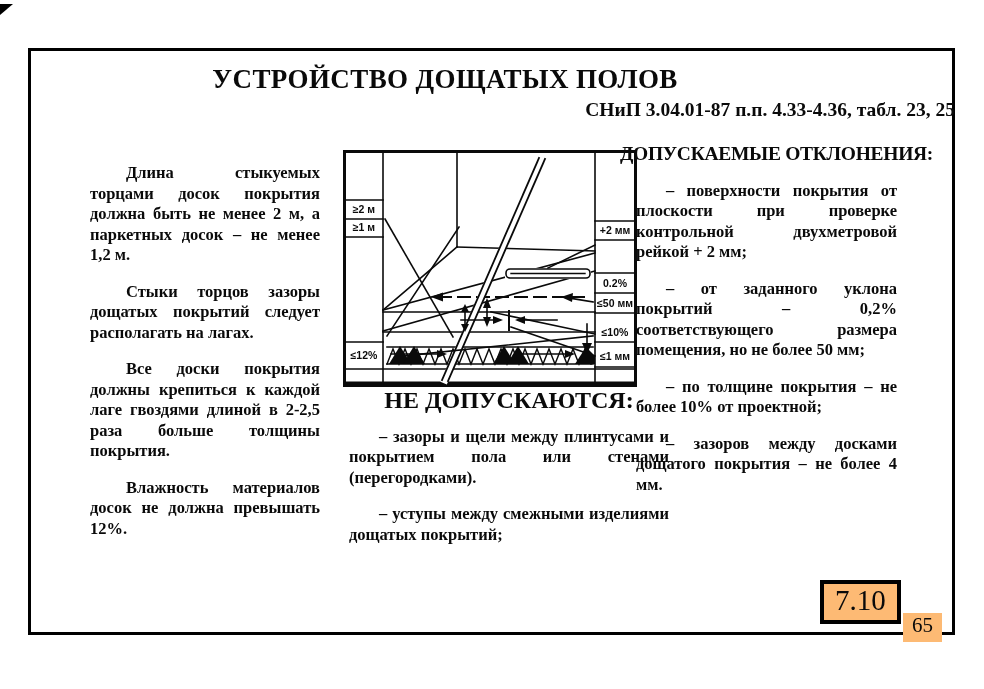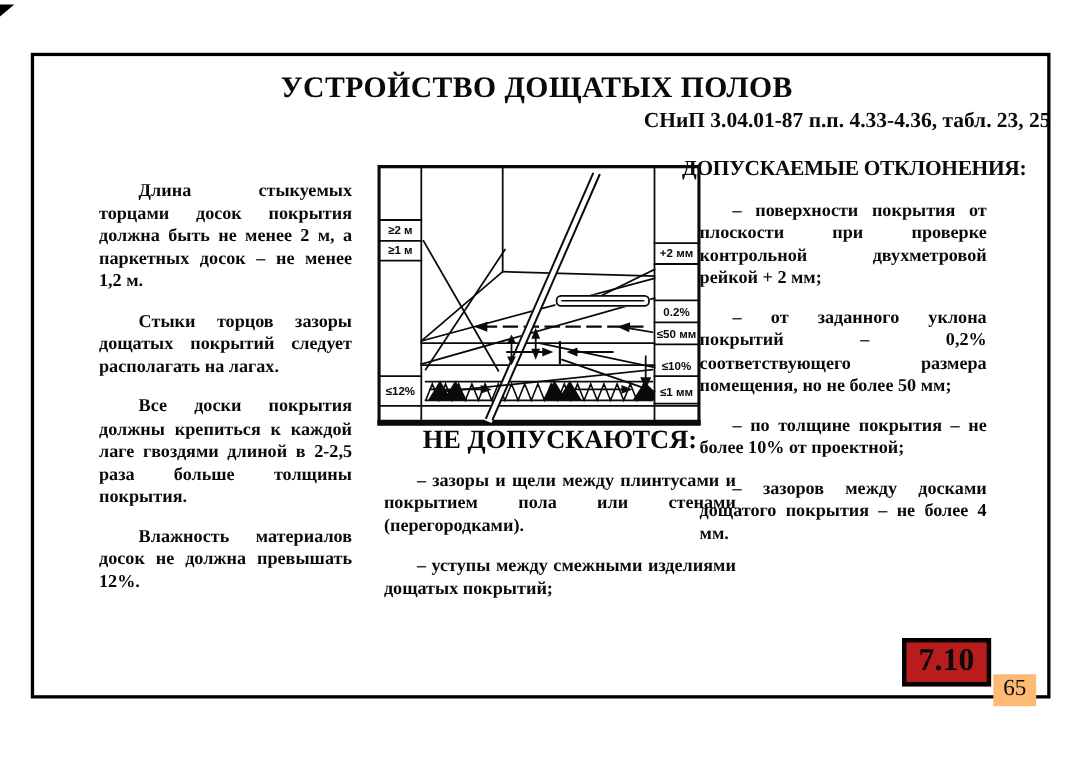--- a/index.html
+++ b/index.html
@@ -2,36 +2,36 @@
 <html><head>
 <meta charset="utf-8">
 <style>
   html,body{margin:0;padding:0;background:#fff;}
   .page{position:relative;width:984px;height:689px;background:#fff;overflow:hidden;
         font-family:"Liberation Serif",serif;color:#0a0a0a;}
   .frame{position:absolute;left:28px;top:48px;width:921px;height:581px;border:3px solid #000;background:#fff;}
   .scan-speck{position:absolute;left:0;top:4px;width:0;height:0;
         border-top:11px solid #000;border-right:13px solid transparent;}
   .title{position:absolute;left:28px;top:64px;width:834px;text-align:center;
-        font-size:27px;font-weight:bold;letter-spacing:.4px;white-space:nowrap;padding-left:43px;}
+        font-size:27px;font-weight:bold;letter-spacing:.4px;white-space:nowrap;}
   .subtitle{position:absolute;left:28px;top:99px;width:927px;text-align:right;
         font-size:19.5px;font-weight:bold;}
   .bodytext{font-size:16.5px;line-height:20.5px;font-weight:bold;text-align:justify;}
   .bodytext p{margin:16px;text-indent:36px;}
   .left-col{position:absolute;left:74px;top:147px;width:262px;}
   .right-col{position:absolute;left:620px;top:144px;width:293px;}
   .right-col .col-heading{margin:0 0 7px;font-size:19.5px;font-weight:bold;letter-spacing:-.3px;white-space:nowrap;}
   .right-col p{text-indent:30px;}
   .nd{position:absolute;left:333px;top:390px;width:352px;}
   .nd .col-heading{margin:0 0 5px;font-size:24px;font-weight:bold;text-align:center;}
   .nd p{text-indent:30px;}
   .diagram{position:absolute;left:343px;top:150px;width:294px;height:238px;}
   .diagram text{font:bold 10.5px "Liberation Sans",sans-serif;fill:#0a0a0a;}
-  .badge{position:absolute;left:820px;top:580px;background:#b91c1c;border:4px solid #000;
-        padding:0 11px 3px;font-size:29px;font-weight:bold;z-index:2;}
+  .badge{position:absolute;left:820px;top:580px;background:#fdba74;border:4px solid #000;
+        padding:0 11px 3px;font-size:29px;font-weight:normal;z-index:2;}
   .pagenum{position:absolute;left:903px;top:613px;background:#fdba74;padding:0 9px 4px;
         font-size:21px;z-index:3;}
 </style>
 </head>
 <body>
 
 <div class="page">
   <div class="scan-speck"></div>
   <div class="frame"></div>
 

